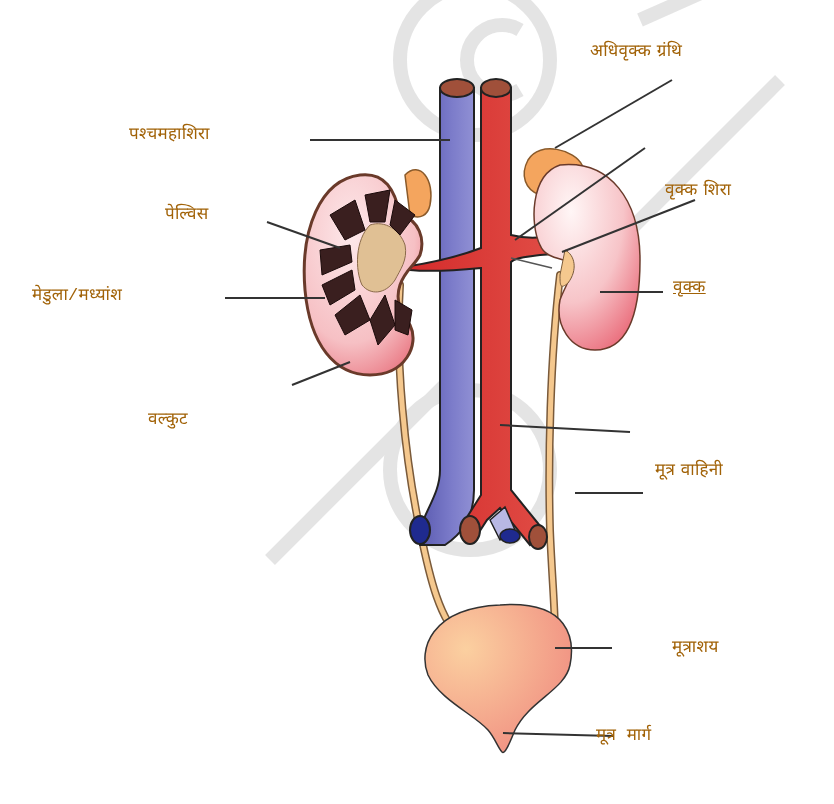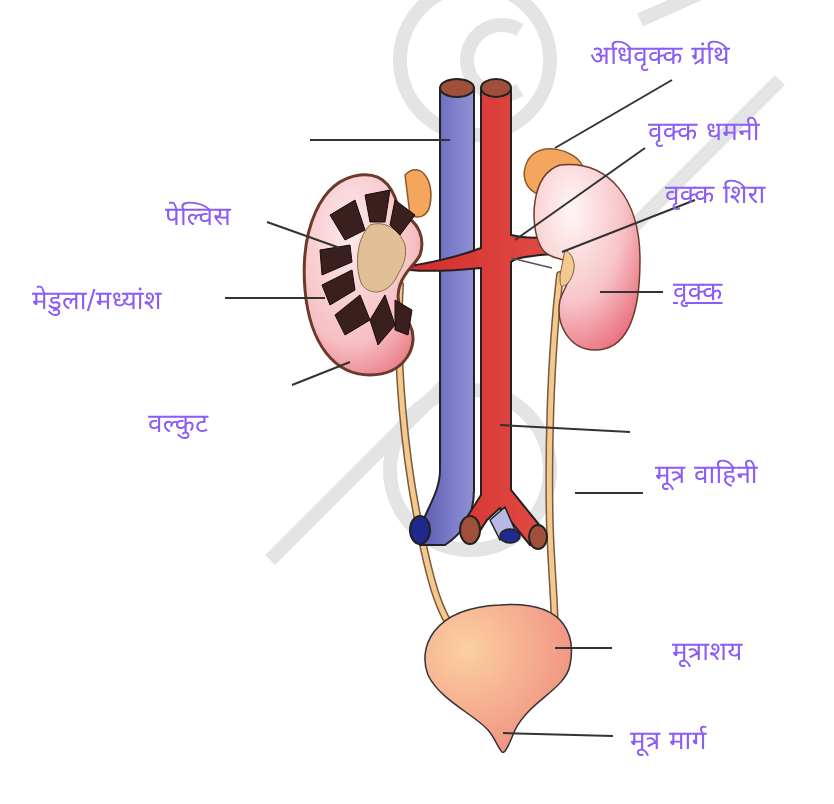--- a/index.html
+++ b/index.html
@@ -1,18 +1,18 @@
 <!DOCTYPE html>
 <html><head>
 <meta charset="utf-8">
 <style>
   html, body { margin: 0; padding: 0; background: #ffffff; }
   #stage { position: relative; width: 834px; height: 804px; overflow: hidden; background: #ffffff; font-family: "DejaVu Sans", sans-serif; }
   svg#art { position: absolute; left: 0; top: 0; }
-  .lbl { position: absolute; font-size: 26px; color: #8b5cf6; white-space: nowrap; line-height: 1; letter-spacing: 0.3px; }
+  .lbl { position: absolute; font-size: 17px; color: #a16207; white-space: nowrap; line-height: 1; letter-spacing: 0.3px; }
 </style>
 </head>
 <body>
 
 <div id="stage">
   <svg id="art" width="834" height="804" viewBox="0 0 834 804">
     <defs>
       <radialGradient id="kidR" cx="0.35" cy="0.25" r="0.9">
         <stop offset="0" stop-color="#fff6f6"></stop>
         <stop offset="0.55" stop-color="#f7c4c8"></stop>
@@ -107,22 +107,22 @@
       <line x1="663" y1="292" x2="600" y2="292"></line>
       <line x1="292" y1="385" x2="350" y2="362"></line>
       <line x1="630" y1="432" x2="500" y2="425"></line>
       <line x1="643" y1="493" x2="575" y2="493"></line>
       <line x1="612" y1="648" x2="555" y2="648"></line>
       <line x1="613" y1="736" x2="503" y2="733"></line>
     </g>
   </svg>
 
   <div class="lbl" style="left:590px; top:42px;">अधिवृक्क ग्रंथि</div>
-  <div class="lbl" style="left:648px; top:118px;">वृक्क धमनी</div>
+  <div class="lbl" style="left:129px; top:125px;">पश्चमहाशिरा</div>
   <div class="lbl" style="left:665px; top:152px;margin-top:29px;">वृक्क शिरा</div>
-  <div class="lbl" style="left:165px; top:205px;font-family:Liberation Mono, monospace;">पेल्विस</div>
-  <div class="lbl" style="left:32px; top:287px;">मेडुला/मध्यांश</div>
+  <div class="lbl" style="left:165px; top:205px;">पेल्विस</div>
+  <div class="lbl" style="left:32px; top:287px;font-family:Liberation Mono, monospace;">मेडुला/मध्यांश</div>
   <div class="lbl" style="left:673px; top:278px;text-decoration:underline;">वृक्क</div>
   <div class="lbl" style="left:148px; top:410px;">वल्कुट</div>
   <div class="lbl" style="left:655px; top:461px;">मूत्र वाहिनी</div>
   <div class="lbl" style="left:628px; top:638px;margin-left:44px;">मूत्राशय</div>
-  <div class="lbl" style="left:630px; top:727px;">मूत्र मार्ग</div>
+  <div class="lbl" style="left:596px; top:727px;font-family:Liberation Mono, monospace;">मूत्र मार्ग</div>
 </div>
 
 </body></html>

